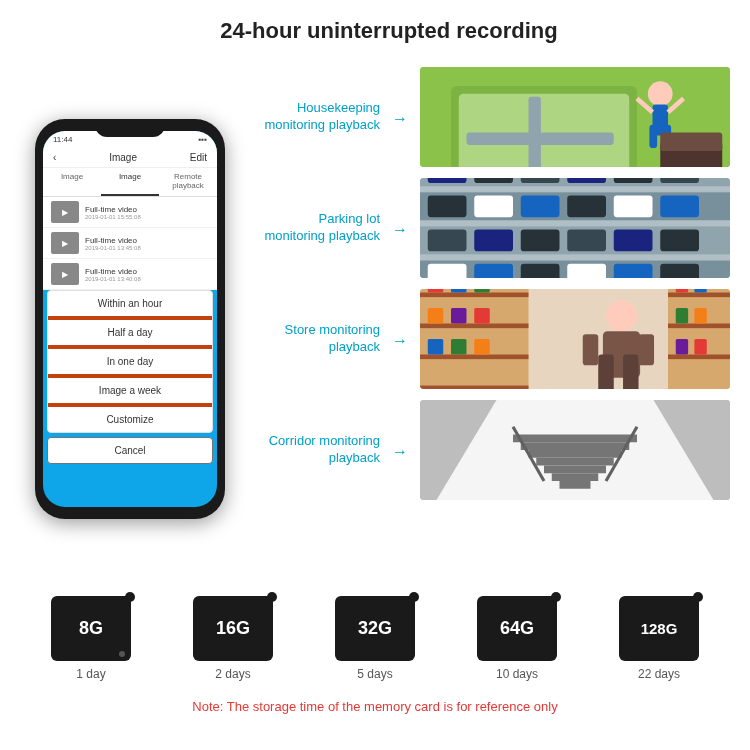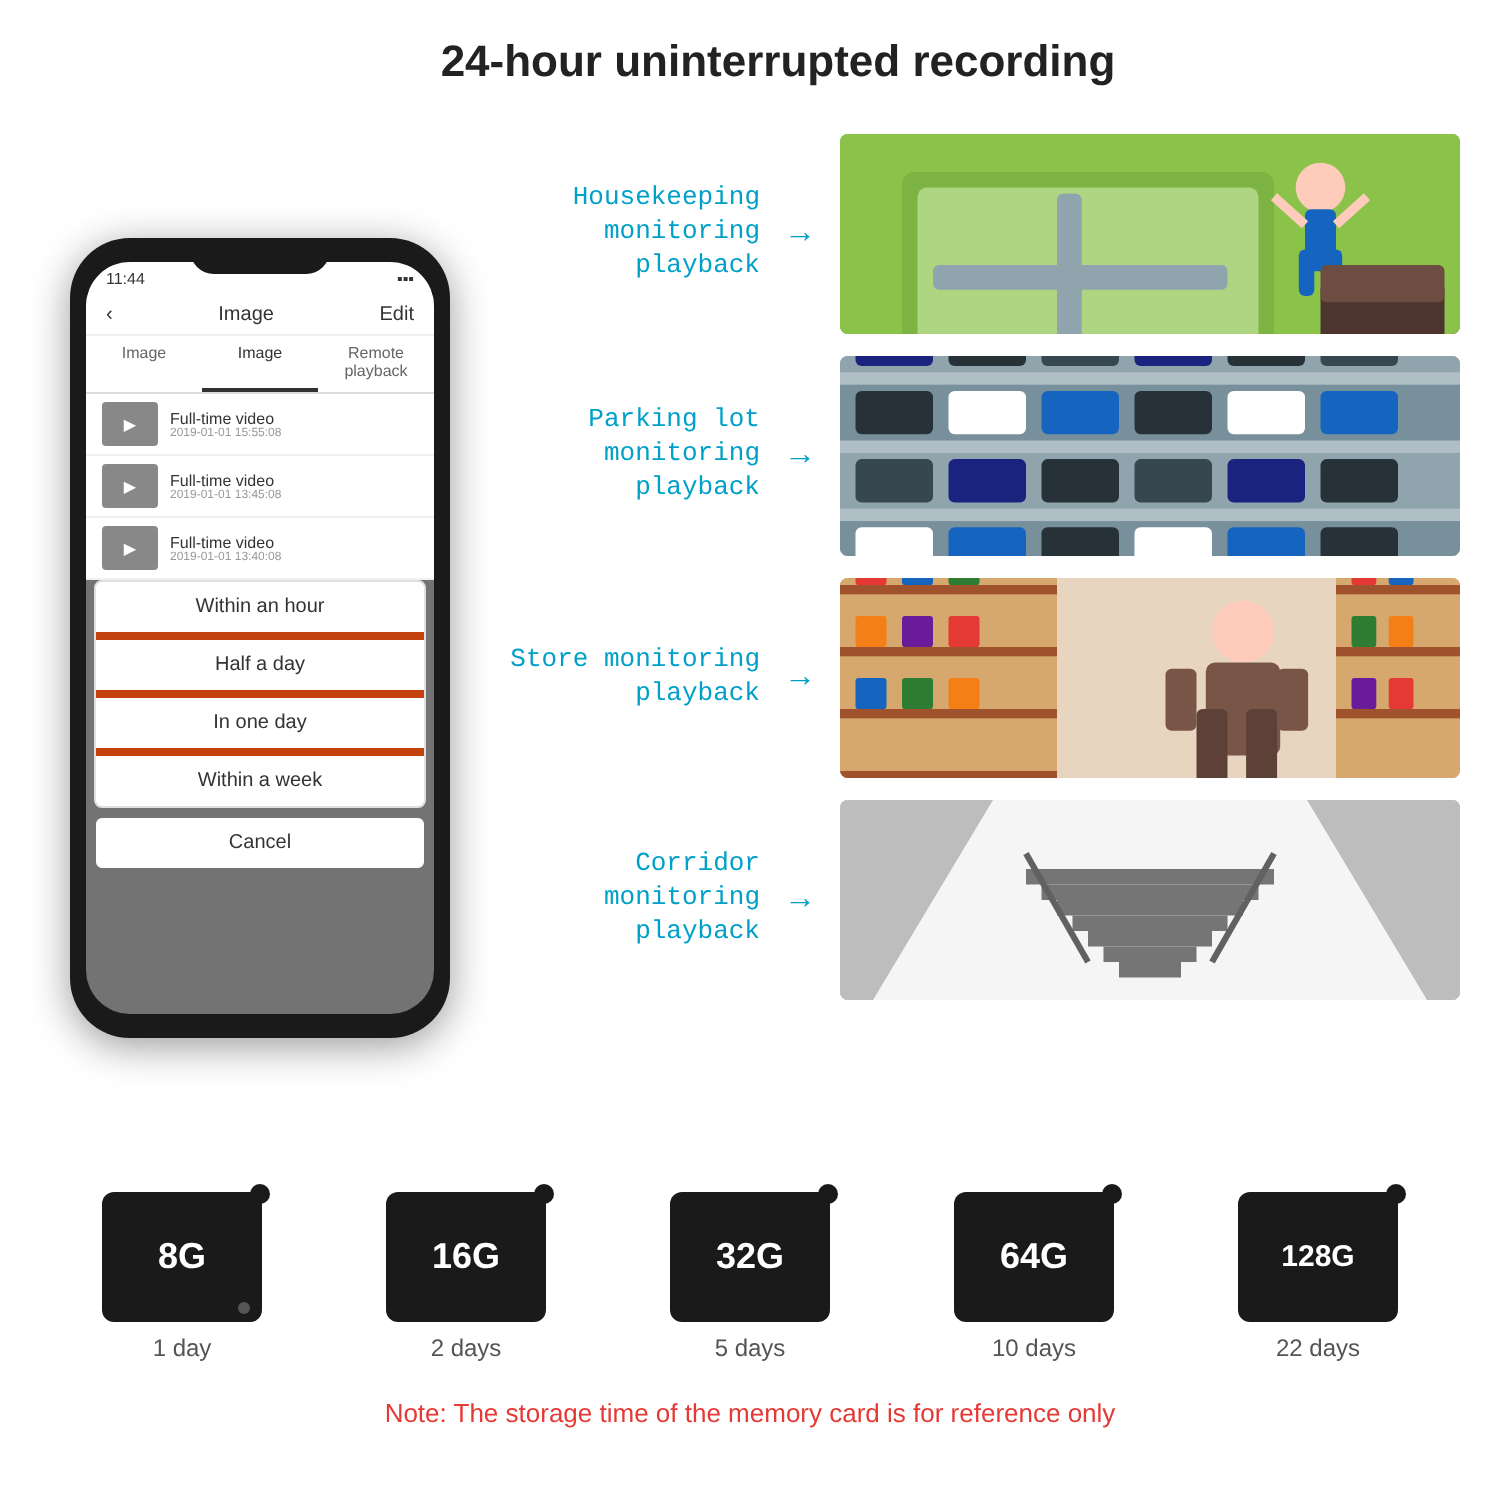--- a/index.html
+++ b/index.html
@@ -56,21 +56,21 @@
       position: absolute;
       top: 0;
       left: 50%;
       transform: translateX(-50%);
       z-index: 10;
     }
 
     .phone-screen {
       width: 100%;
       height: 100%;
-      background: #737373;
+      background: #0ea5e9;
       border-radius: 22px;
       overflow: hidden;
       position: relative;
     }
 
     .phone-status-bar {
       display: flex;
       justify-content: space-between;
       align-items: center;
       padding: 4px 10px;
@@ -182,21 +182,20 @@
       flex-direction: column;
       gap: 6px;
       padding-top: 10px;
     }
 
     .monitoring-row {
       display: flex;
       align-items: center;
       gap: 10px;
       height: 105px;
-      font-family: Liberation Mono, monospace;
     }
 
     .monitoring-label {
       width: 130px;
       font-size: 13px;
       color: #00a0c8;
       line-height: 1.3;
       text-align: right;
     }
 
@@ -351,21 +350,22 @@
               <div class="phone-item-text">Full-time video</div>
               <div class="phone-item-sub">2019-01-01 13:40:08</div>
             </div>
           </div>
         </div>
 
         <div class="phone-dropdown">
           <div class="phone-dropdown-item">Within an hour</div>
           <div class="phone-dropdown-item">Half a day</div>
           <div class="phone-dropdown-item">In one day</div>
-          <div class="phone-dropdown-item">Within a week</div>
+          <div class="phone-dropdown-item">Image a week</div>
+          <div class="phone-dropdown-item">Customize</div>
         </div>
 
         <div class="phone-cancel-btn">Cancel</div>
       </div>
     </div>
   </div>
 
   <div class="right-content">
 
     <div class="monitoring-row">

